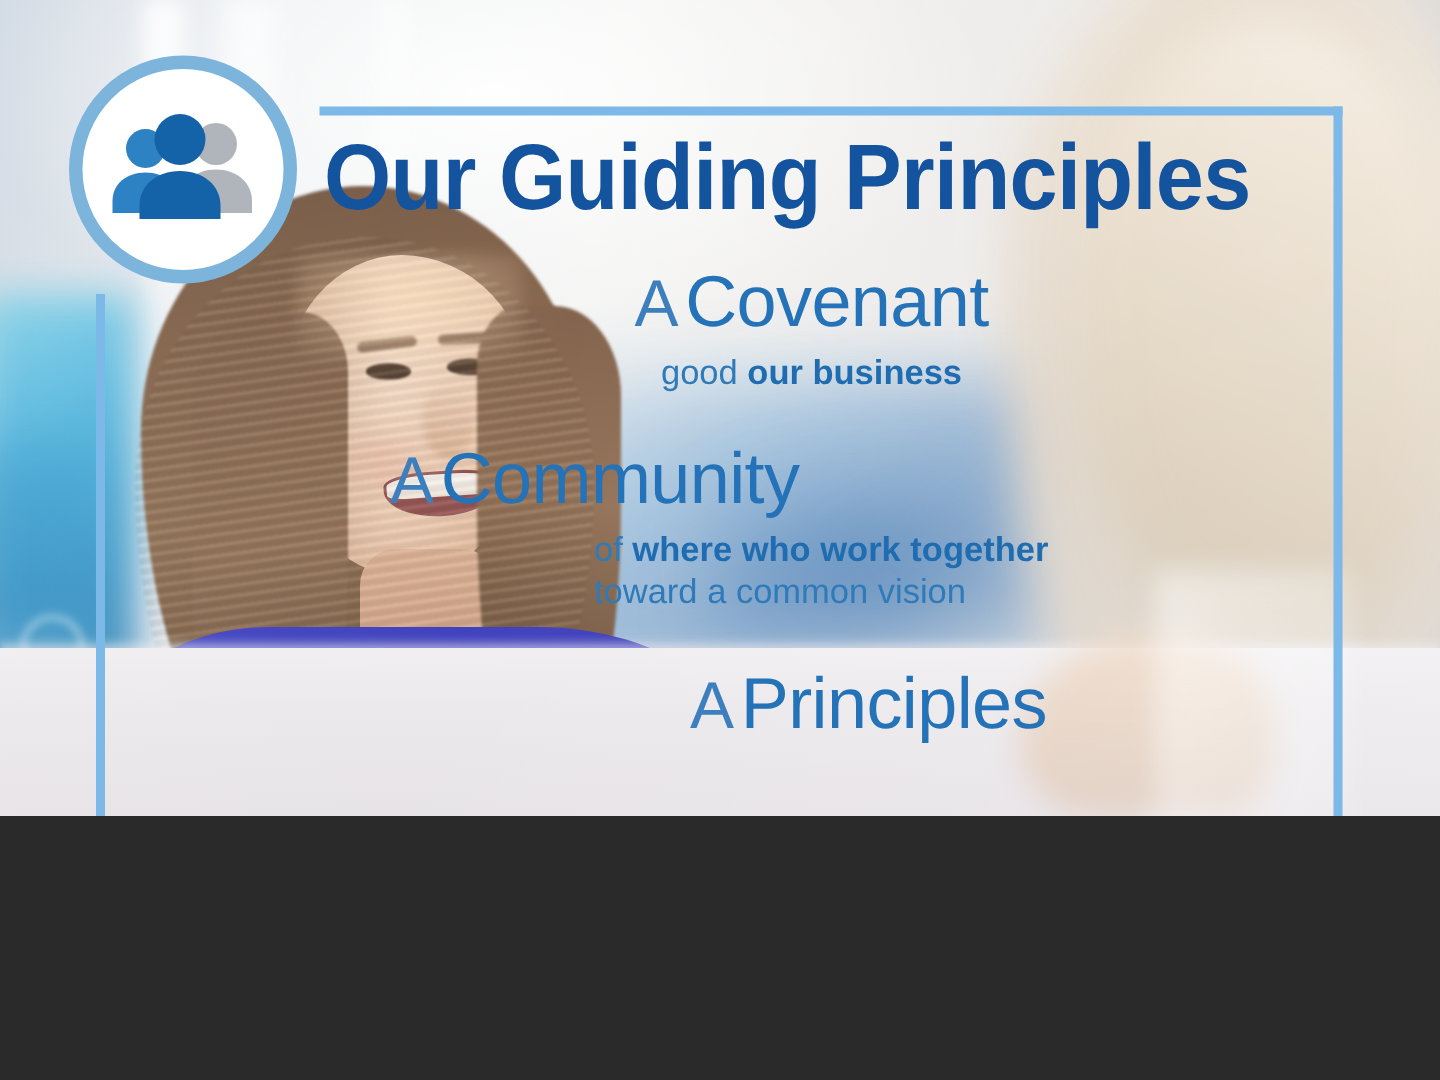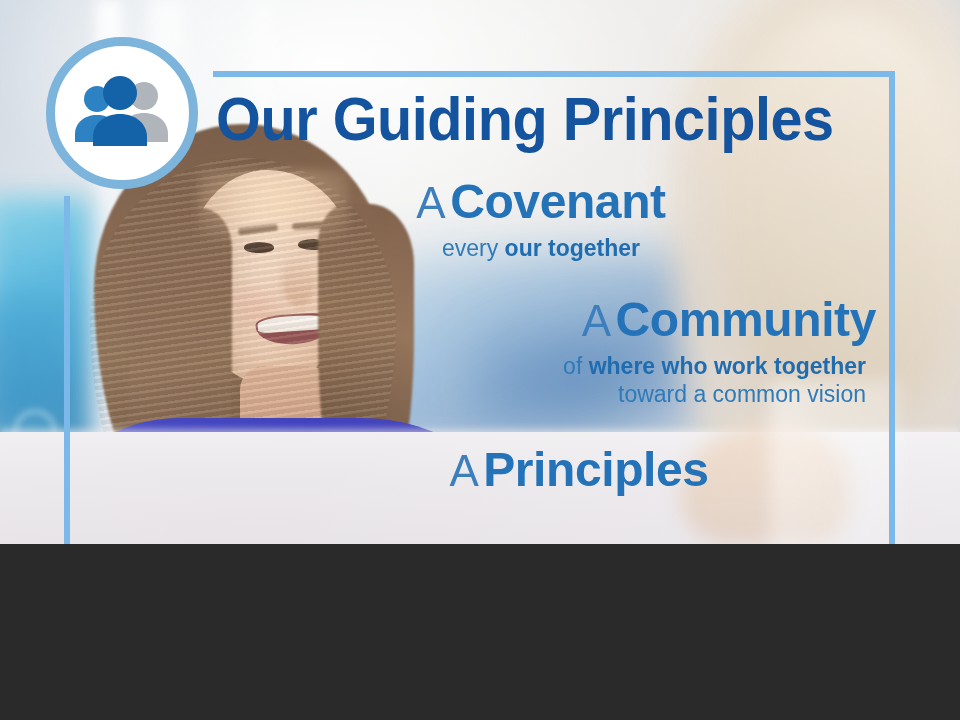--- a/index.html
+++ b/index.html
@@ -330,34 +330,34 @@
   }
   .principle { margin-bottom: 6px; }
   .p-head {
     line-height: 1.02;
     white-space: nowrap;
   }
   .p-head .art {
     font-size: 44px; font-weight: 400; color: #3d7fbd;
   }
   .p-head .word {
-    font-size: 48px; font-weight: 700; color: #2472b8;
+    font-size: 48px; font-weight: 400; color: #2472b8;
     letter-spacing: -0.4px;
   }
   .p-sub {
     font-size: 23px;
     color: #2f7ab8;
     line-height: 1.22;
     margin-top: 7px;
   }
   .p-sub b { font-weight: 700; color: #1f6cb0; }
 
   
   #p-covenant   { text-align: center; margin-left: -10px; }
-  #p-community  { text-align: right; margin-left: 44px; margin-top: 34px; }
+  #p-community  { text-align: left; margin-left: 44px; margin-top: 34px; }
   #p-commitment { text-align: center; margin-left: 66px; margin-top: 38px; }
   #p-commitment .p-sub { width: 420px; margin-left: auto; margin-right: 0; }
   #p-community  .p-sub { width: 470px; margin-left: auto; margin-right: 10px; }
 </style>
 </head>
 <body>
 
 <div id="stage">
 
   <div class="photo">
@@ -443,21 +443,21 @@
   <div class="title">Our Guiding Principles</div>
 
   <div class="principles">
 
     <div class="principle" id="p-covenant">
       <div class="p-head">
         <span class="art">A</span>
         <span class="word">Covenant</span>
       </div>
       <div class="p-sub">
-        <span>every </span><b>our together</b>
+        <span>good </span><b>our business</b>
       </div>
     </div>
 
     <div class="principle" id="p-community">
       <div class="p-head">
         <span class="art">A</span>
         <span class="word">Community</span>
       </div>
       <div class="p-sub">
         <div><span>of </span><b>where who work together</b></div>

